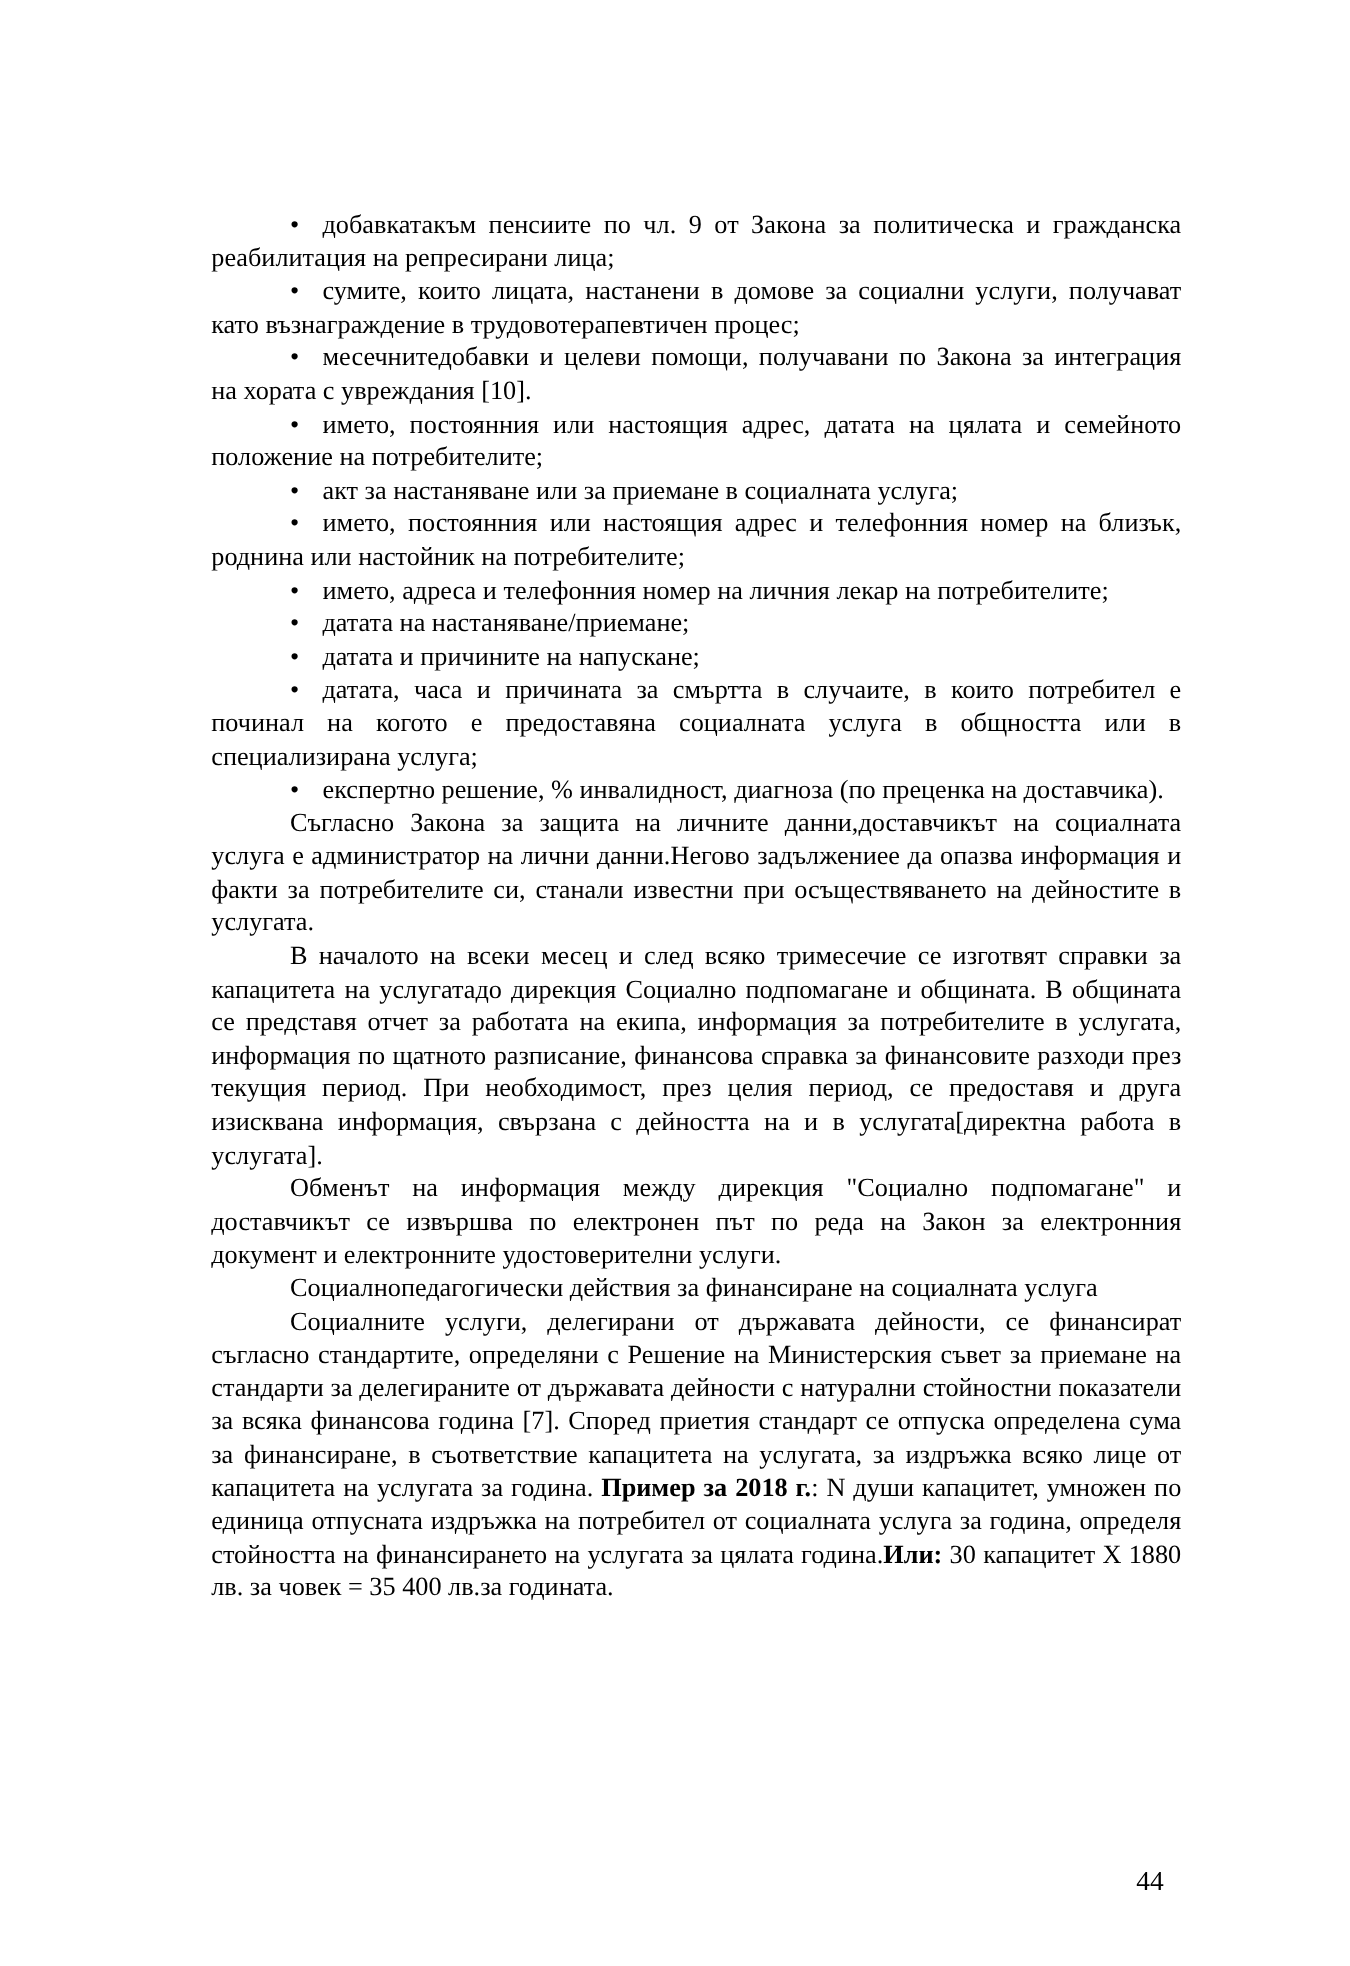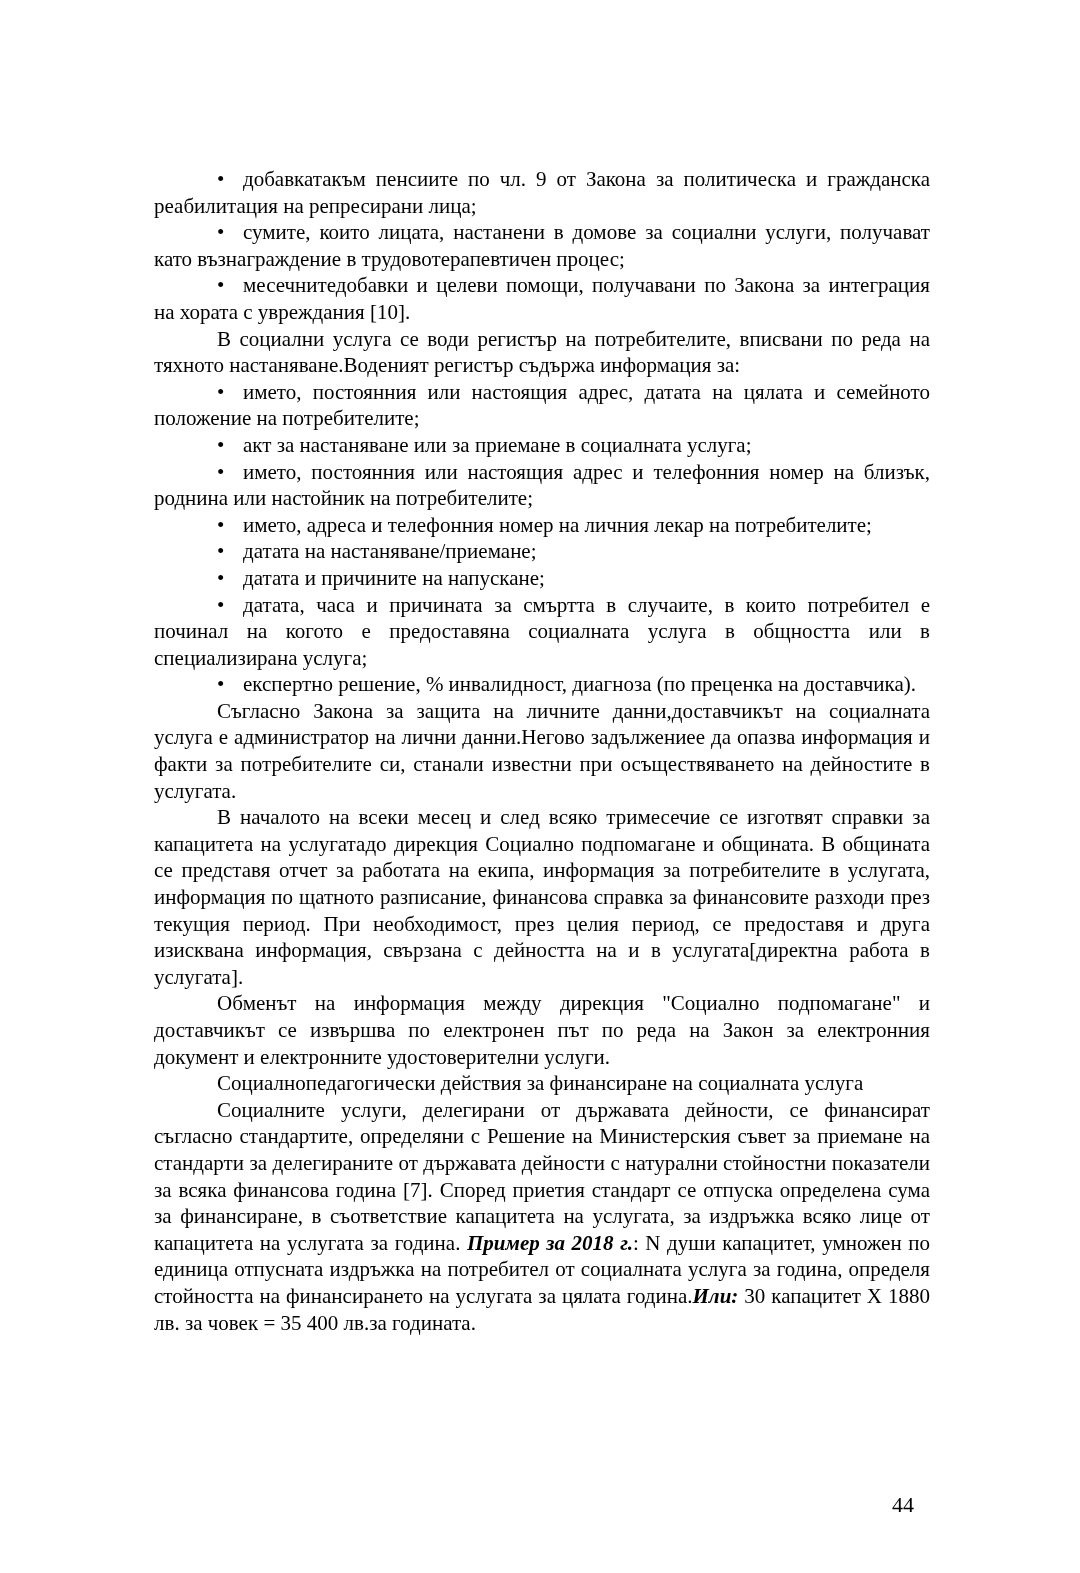--- a/index.html
+++ b/index.html
@@ -9,59 +9,58 @@
     width: 1080px;
     height: 1573px;
     background: #ffffff;
     color: #000000;
     font-family: "Liberation Serif", "DejaVu Serif", serif;
     position: relative;
     overflow: hidden;
   }
   .page-body {
     position: absolute;
-    left: 154px;
+    left: 169px;
     top: 166px;
     width: 776px;
     font-size: 21px;
     line-height: 26.6px;
     text-align: justify;
   }
   p.para {
     margin: 0;
     padding: 0;
     text-indent: 63px;
   }
   p.heading {
     font-weight: normal;
   }
   .bullet-marker {
     display: inline-block;
     width: 26px;
     text-indent: 0;
   }
-  .bold { font-weight: bold; font-style: italic; }
+  .bold { font-weight: bold; }
   .page-number {
     position: absolute;
     top: 1492px;
-    left: 138px;
+    left: 155px;
     width: 776px;
     text-align: right;
     font-size: 22px;
   }
 </style>
 </head>
 <body>
 
 <main class="page">
   <section class="page-body">
       <p class="para bullet"><span class="bullet-marker">•</span><span>добавкатакъм пенсиите по чл. 9 от Закона за политическа и гражданска реабилитация на репресирани лица;</span></p>
       <p class="para bullet"><span class="bullet-marker">•</span><span>сумите, които лицата, настанени в домове за социални услуги, получават като възнаграждение в трудовотерапевтичен процес;</span></p>
       <p class="para bullet"><span class="bullet-marker">•</span><span>месечнитедобавки и целеви помощи, получавани по Закона за интеграция на хората с увреждания [10].</span></p>
-      <p class="para paragraph"><span>В социални услуга се води регистър на потребителите, вписвани по реда на тяхното настаняване.Воденият регистър съдържа информация за:</span></p>
       <p class="para bullet"><span class="bullet-marker">•</span><span>името, постоянния или настоящия адрес, датата на цялата и семейното положение на потребителите;</span></p>
       <p class="para bullet"><span class="bullet-marker">•</span><span>акт за настаняване или за приемане в социалната услуга;</span></p>
       <p class="para bullet"><span class="bullet-marker">•</span><span>името, постоянния или настоящия адрес и телефонния номер на близък, роднина или настойник на потребителите;</span></p>
       <p class="para bullet"><span class="bullet-marker">•</span><span>името, адреса и телефонния номер на личния лекар на потребителите;</span></p>
       <p class="para bullet"><span class="bullet-marker">•</span><span>датата на настаняване/приемане;</span></p>
       <p class="para bullet"><span class="bullet-marker">•</span><span>датата и причините на напускане;</span></p>
       <p class="para bullet"><span class="bullet-marker">•</span><span>датата, часа и причината за смъртта в случаите, в които потребител е починал на когото е предоставяна социалната услуга в общността или в специализирана услуга;</span></p>
       <p class="para bullet"><span class="bullet-marker">•</span><span>експертно решение, % инвалидност, диагноза (по преценка на доставчика).</span></p>
       <p class="para paragraph"><span>Съгласно Закона за защита на личните данни,доставчикът на социалната услуга е администратор на лични данни.Негово задължениее да опазва информация и факти за потребителите си, станали известни при осъществяването на дейностите в услугата.</span></p>
       <p class="para paragraph"><span>В началото на всеки месец и след всяко тримесечие се изготвят справки за капацитета на услугатадо дирекция Социално подпомагане и общината. В общината се представя отчет за работата на екипа, информация за потребителите в услугата, информация по щатното разписание, финансова справка за финансовите разходи през текущия период. При необходимост, през целия период, се предоставя и друга изисквана информация, свързана с дейността на и в услугата[директна работа в услугата].</span></p>

